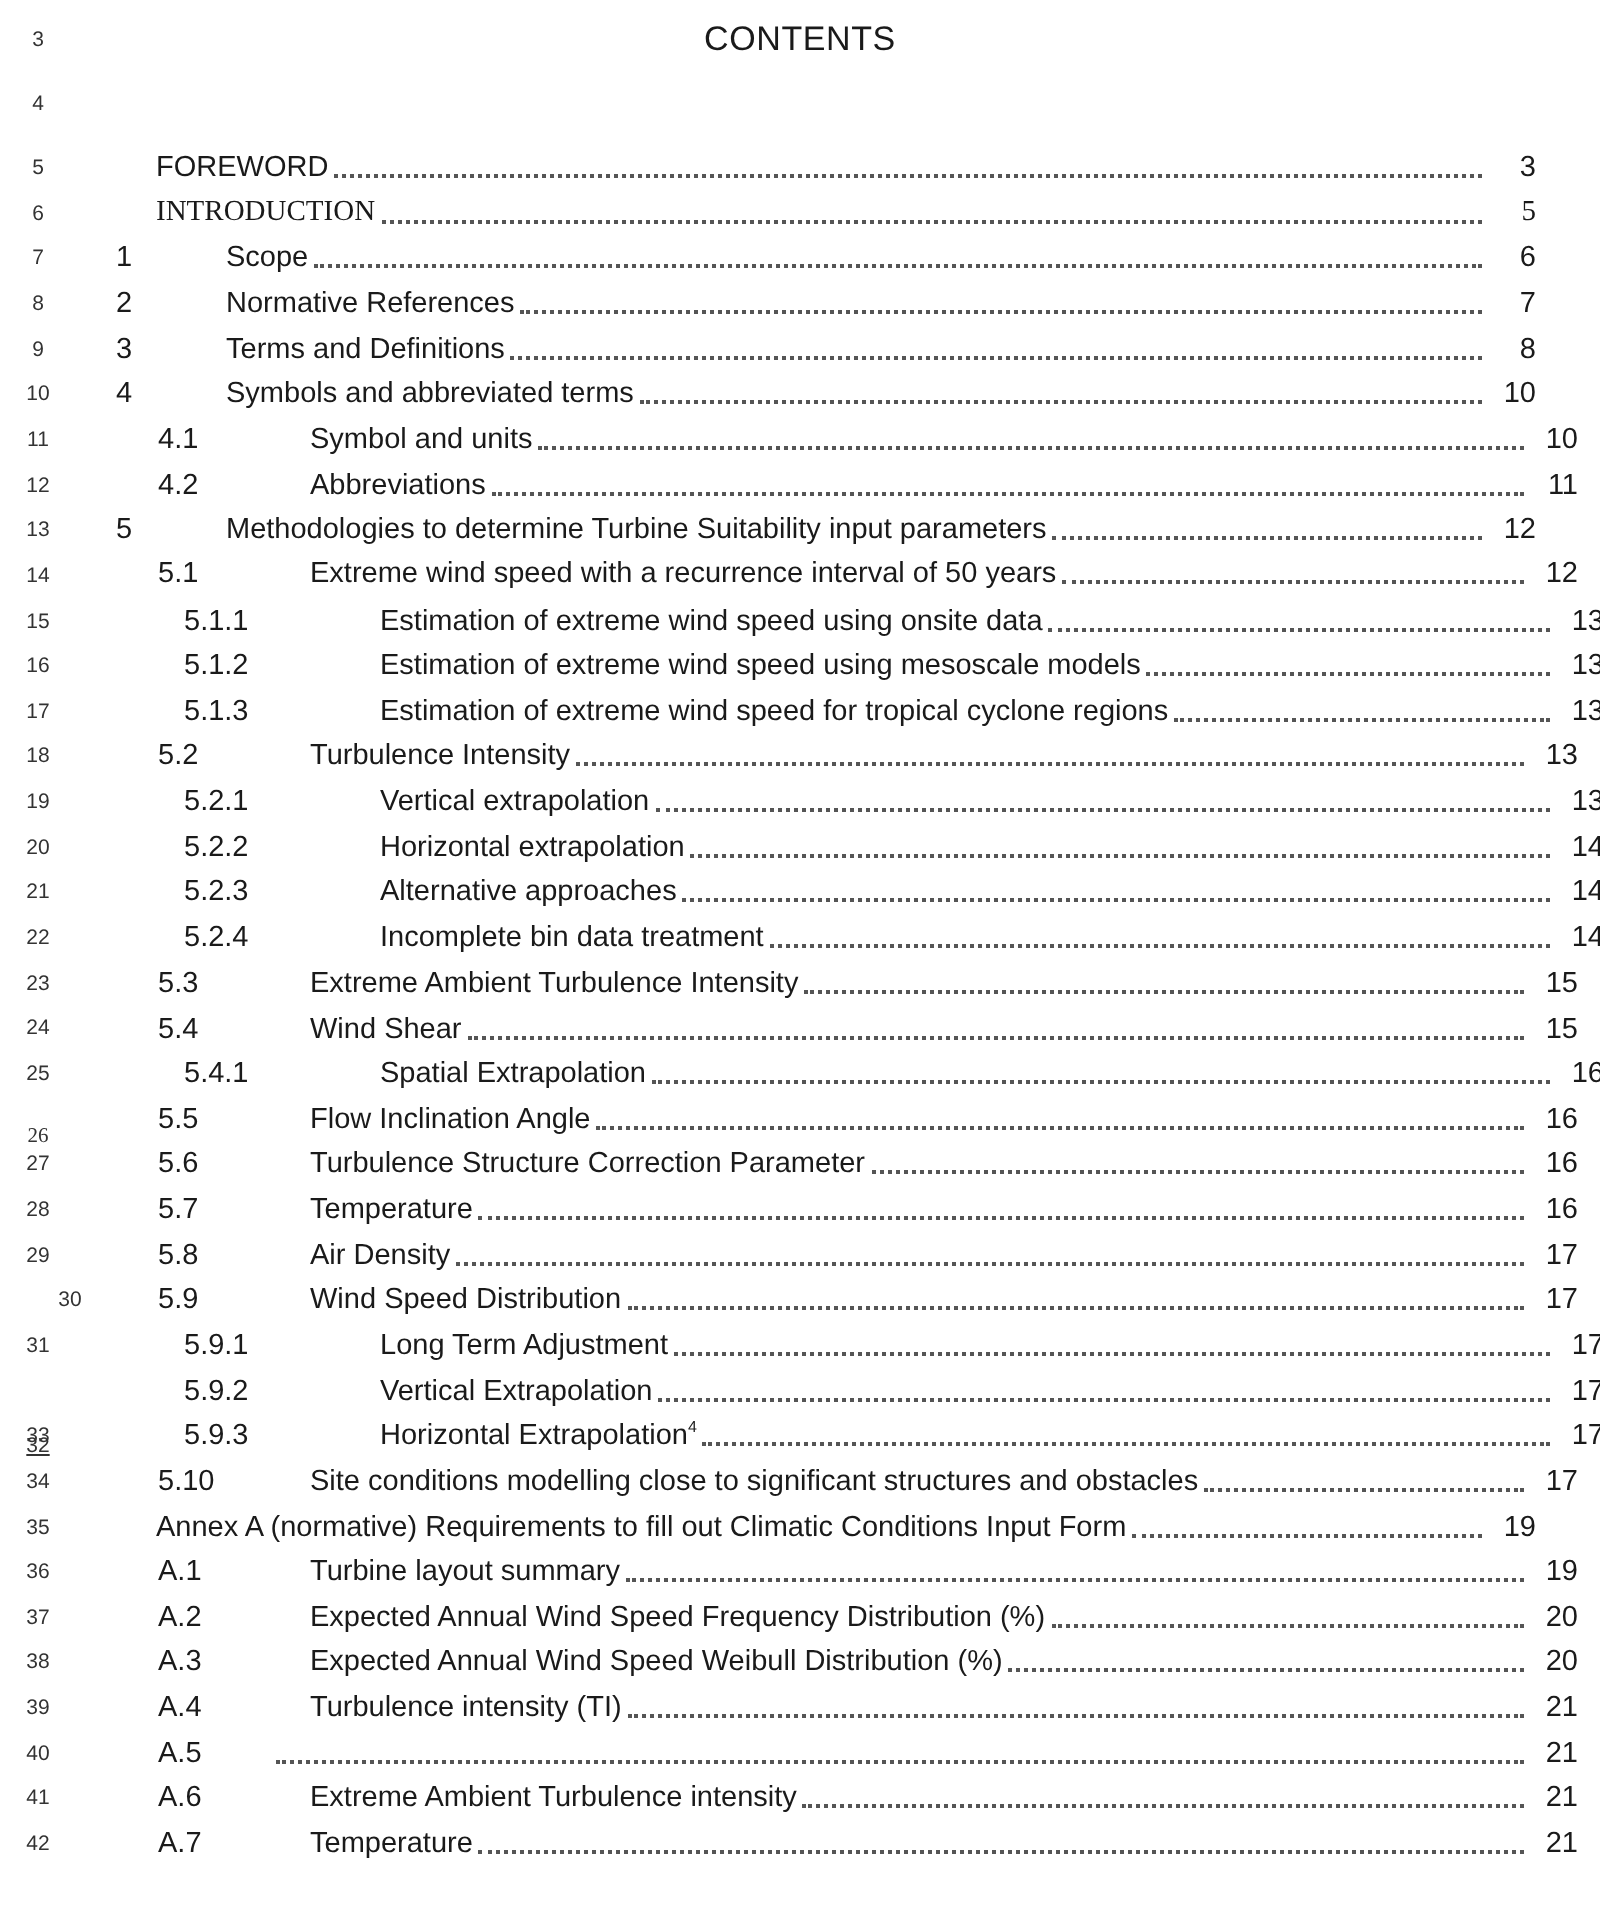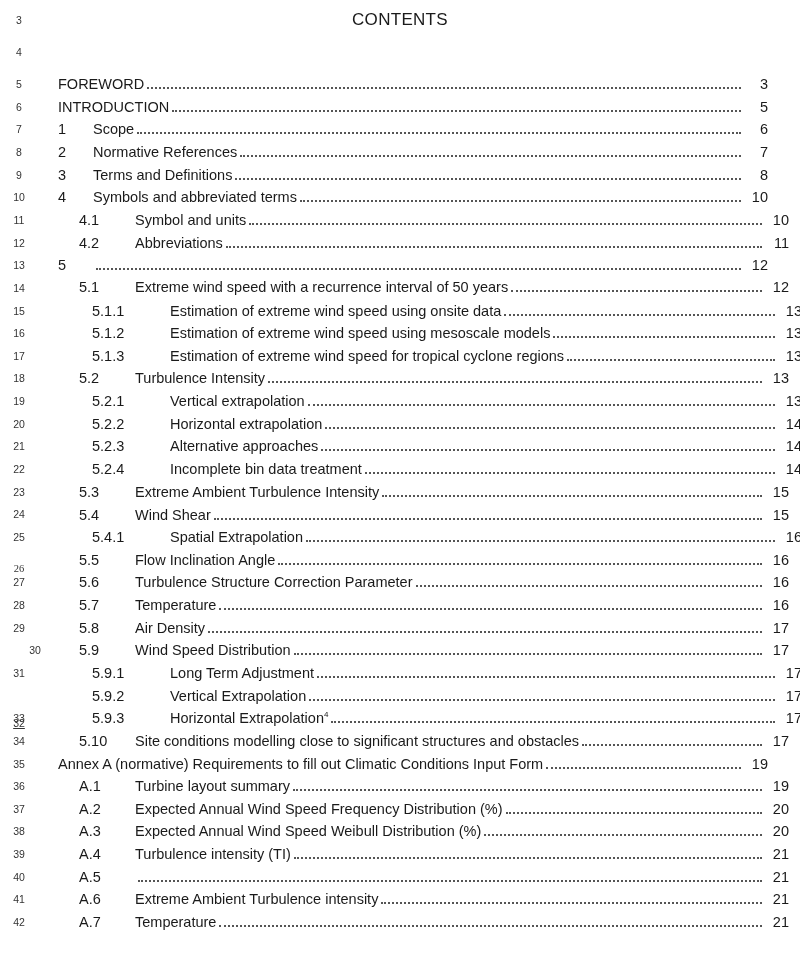--- a/index.html
+++ b/index.html
@@ -20,21 +20,21 @@
       display: flex; align-items: center; font-size: 14.5px; white-space: nowrap;
     }
     .num { flex: none; }
     .lvl0 .num { width: 0; }
     .lvl1 .num { width: 35px; }
     .lvl2 { padding-left: 21px; }
     .lvl2 .num { width: 56px; }
     .lvl3 { padding-left: 34px; }
     .lvl3 .num { width: 78px; }
     .lvlA .num { width: 0; }
-    .text { flex: none; }
+    .text { flex: none; margin-left: 20px; }
     .dots {
       flex: 1 1 auto; overflow: hidden; margin: 0 3px; height: 14px;
       border-bottom: 2px dotted #555; transform: translateY(-3px);
     }
     .page { flex: none; width: 24px; text-align: right; }
     sup { font-size: 8px; vertical-align: super; line-height: 0; }
   </style>
 </head>
 <body>
 
@@ -44,21 +44,21 @@
 
 <div id="toc">
     <div class="ln" style="top: 78px;">5</div>
     <div class="row lvl0" style="top: 73px;">
       <span class="num"></span>
       <span class="text"><span>FOREWORD</span></span>
       <span class="dots"></span>
       <span class="page">3</span>
     </div>
     <div class="ln" style="top: 100.65px;">6</div>
-    <div class="row lvl0" style="top: 95.65px;">
+    <div class="row lvl0" style="top: 95.65px; font-family: Liberation Serif, serif;">
       <span class="num"></span>
       <span class="text"><span>INTRODUCTION</span></span>
       <span class="dots"></span>
       <span class="page">5</span>
     </div>
     <div class="ln" style="top: 123.3px;">7</div>
     <div class="row lvl1" style="top: 118.3px;">
       <span class="num">1</span>
       <span class="text"><span>Scope</span></span>
       <span class="dots"></span>
@@ -95,20 +95,21 @@
     <div class="ln" style="top: 236.55px;">12</div>
     <div class="row lvl2" style="top: 231.55px;">
       <span class="num">4.2</span>
       <span class="text"><span>Abbreviations</span></span>
       <span class="dots"></span>
       <span class="page">11</span>
     </div>
     <div class="ln" style="top: 259.2px;">13</div>
     <div class="row lvl1" style="top: 254.2px;">
       <span class="num">5</span>
+      <span class="text"><span>Methodologies to determine Turbine Suitability input parameters</span></span>
       <span class="dots"></span>
       <span class="page">12</span>
     </div>
     <div class="ln" style="top: 281.85px;">14</div>
     <div class="row lvl2" style="top: 276px;">
       <span class="num">5.1</span>
       <span class="text"><span>Extreme wind speed with a recurrence interval of 50 years</span></span>
       <span class="dots"></span>
       <span class="page">12</span>
     </div>

